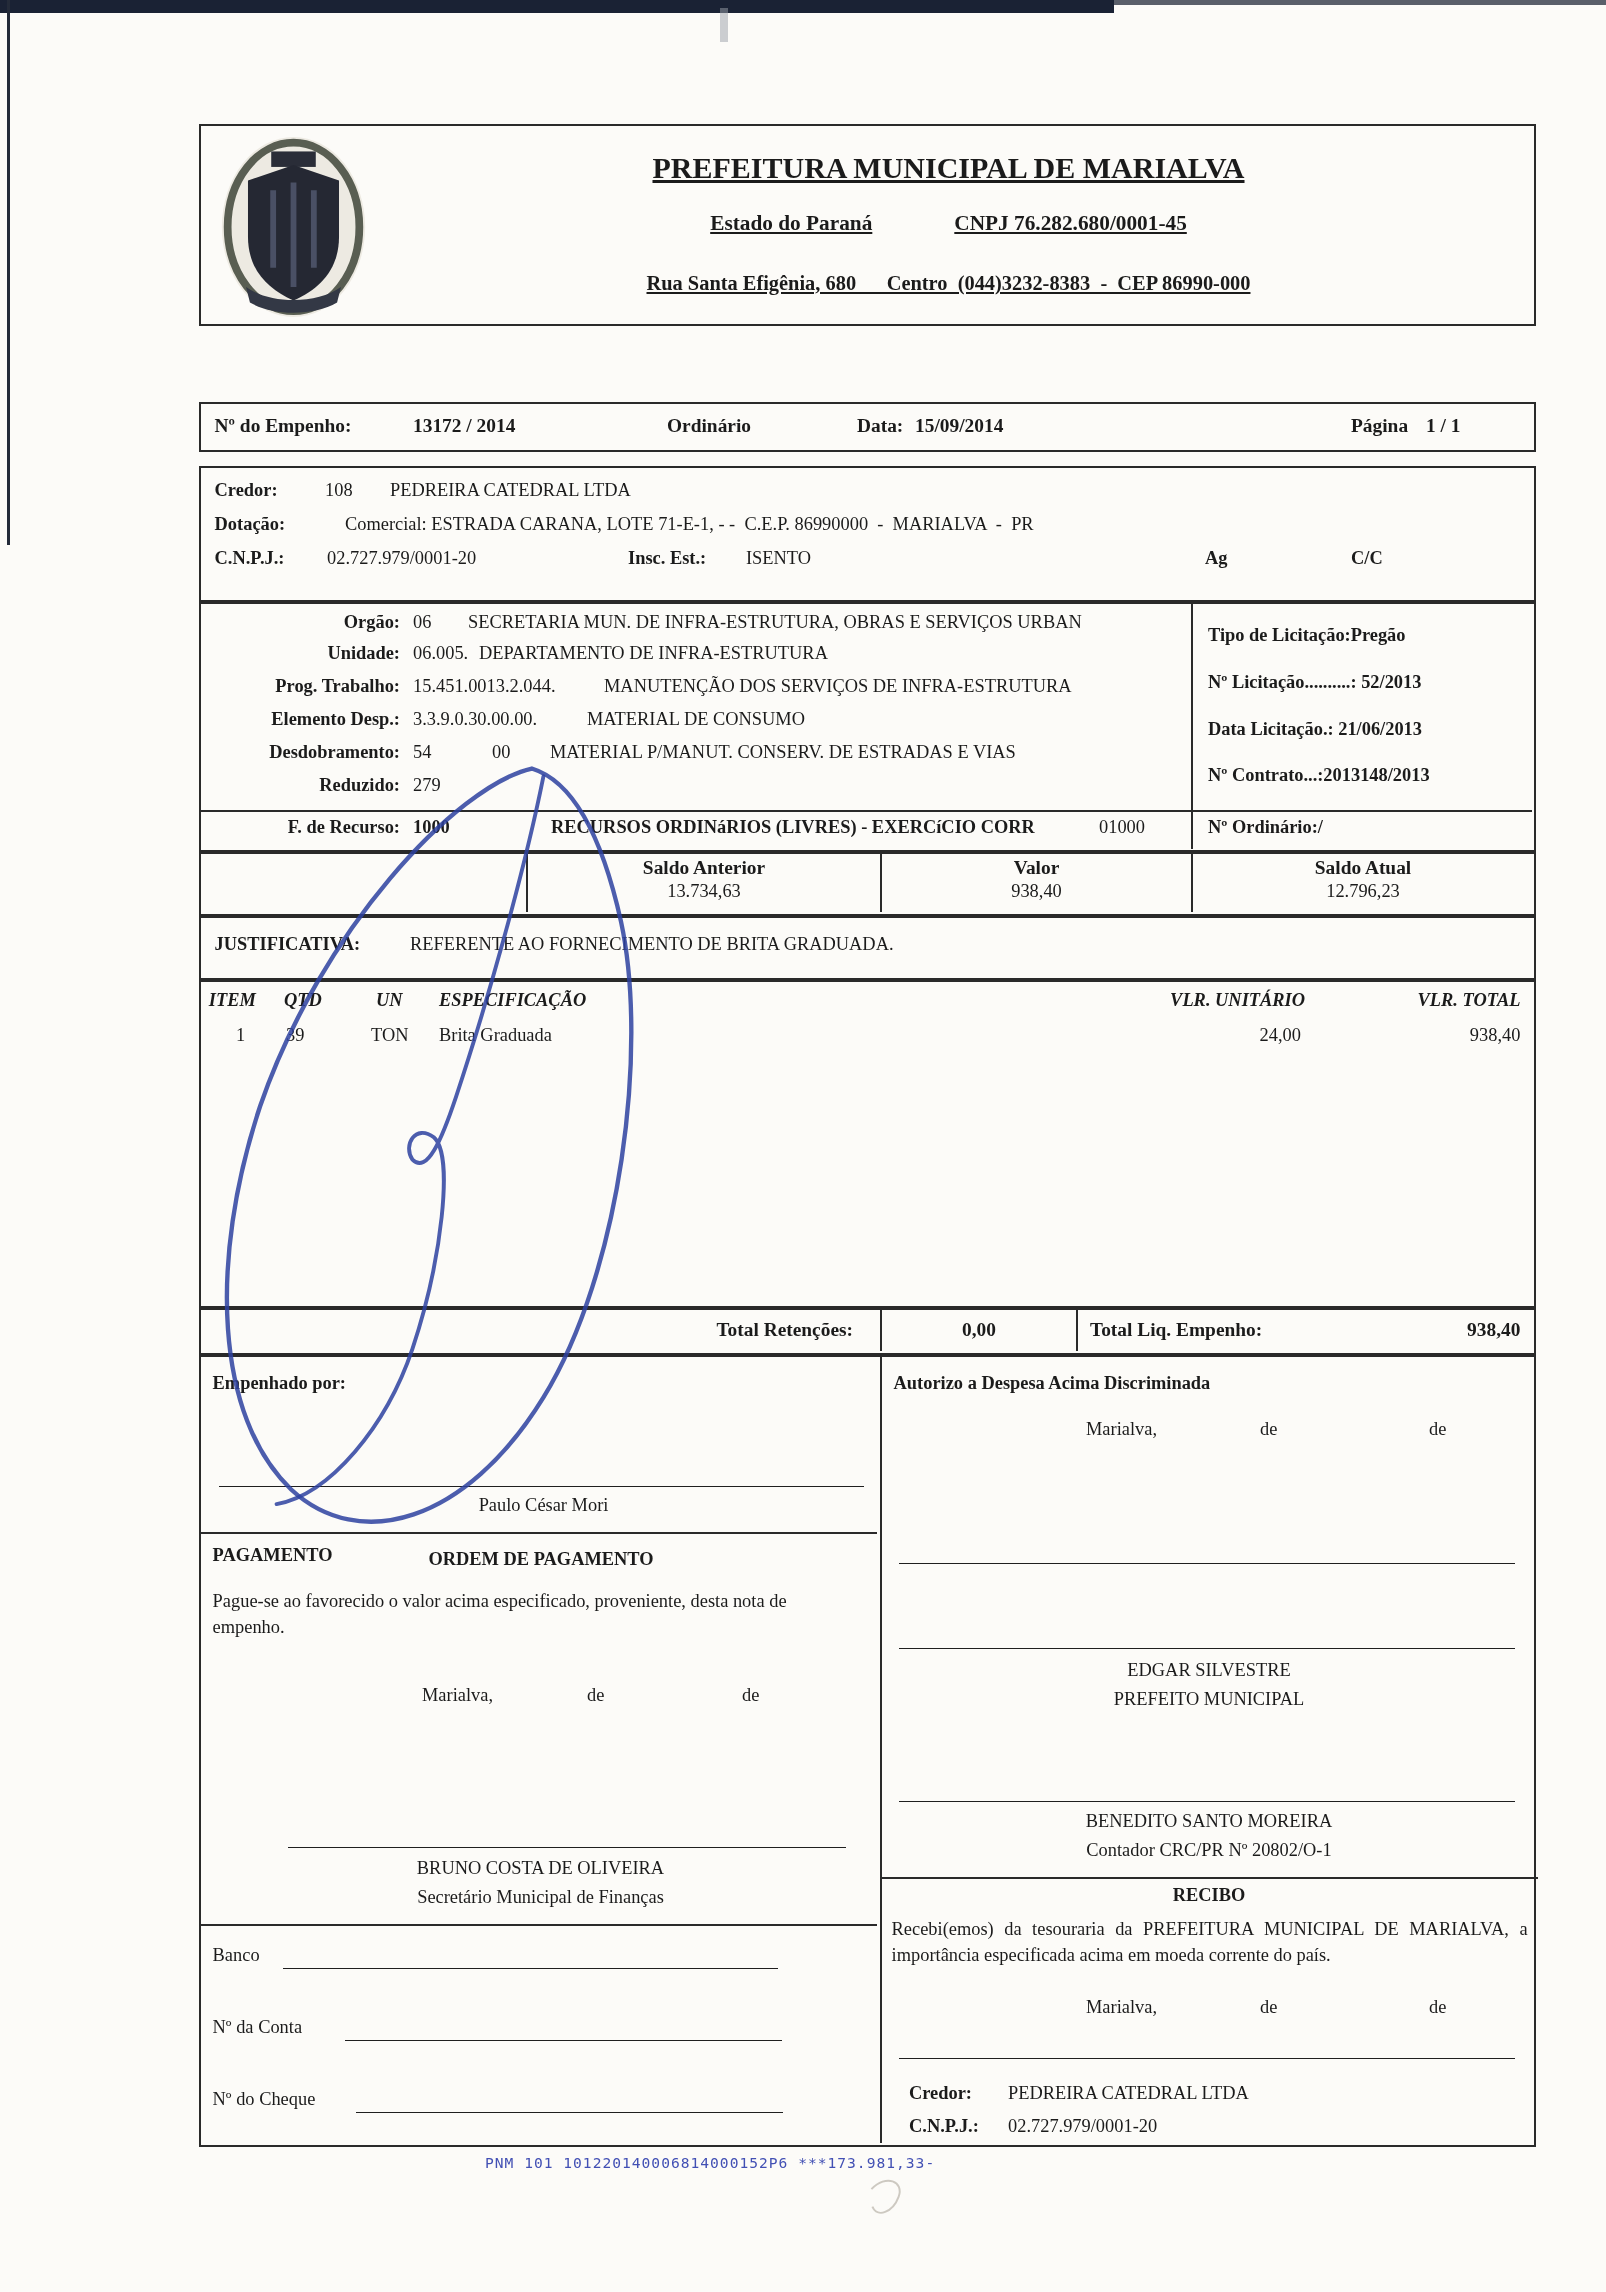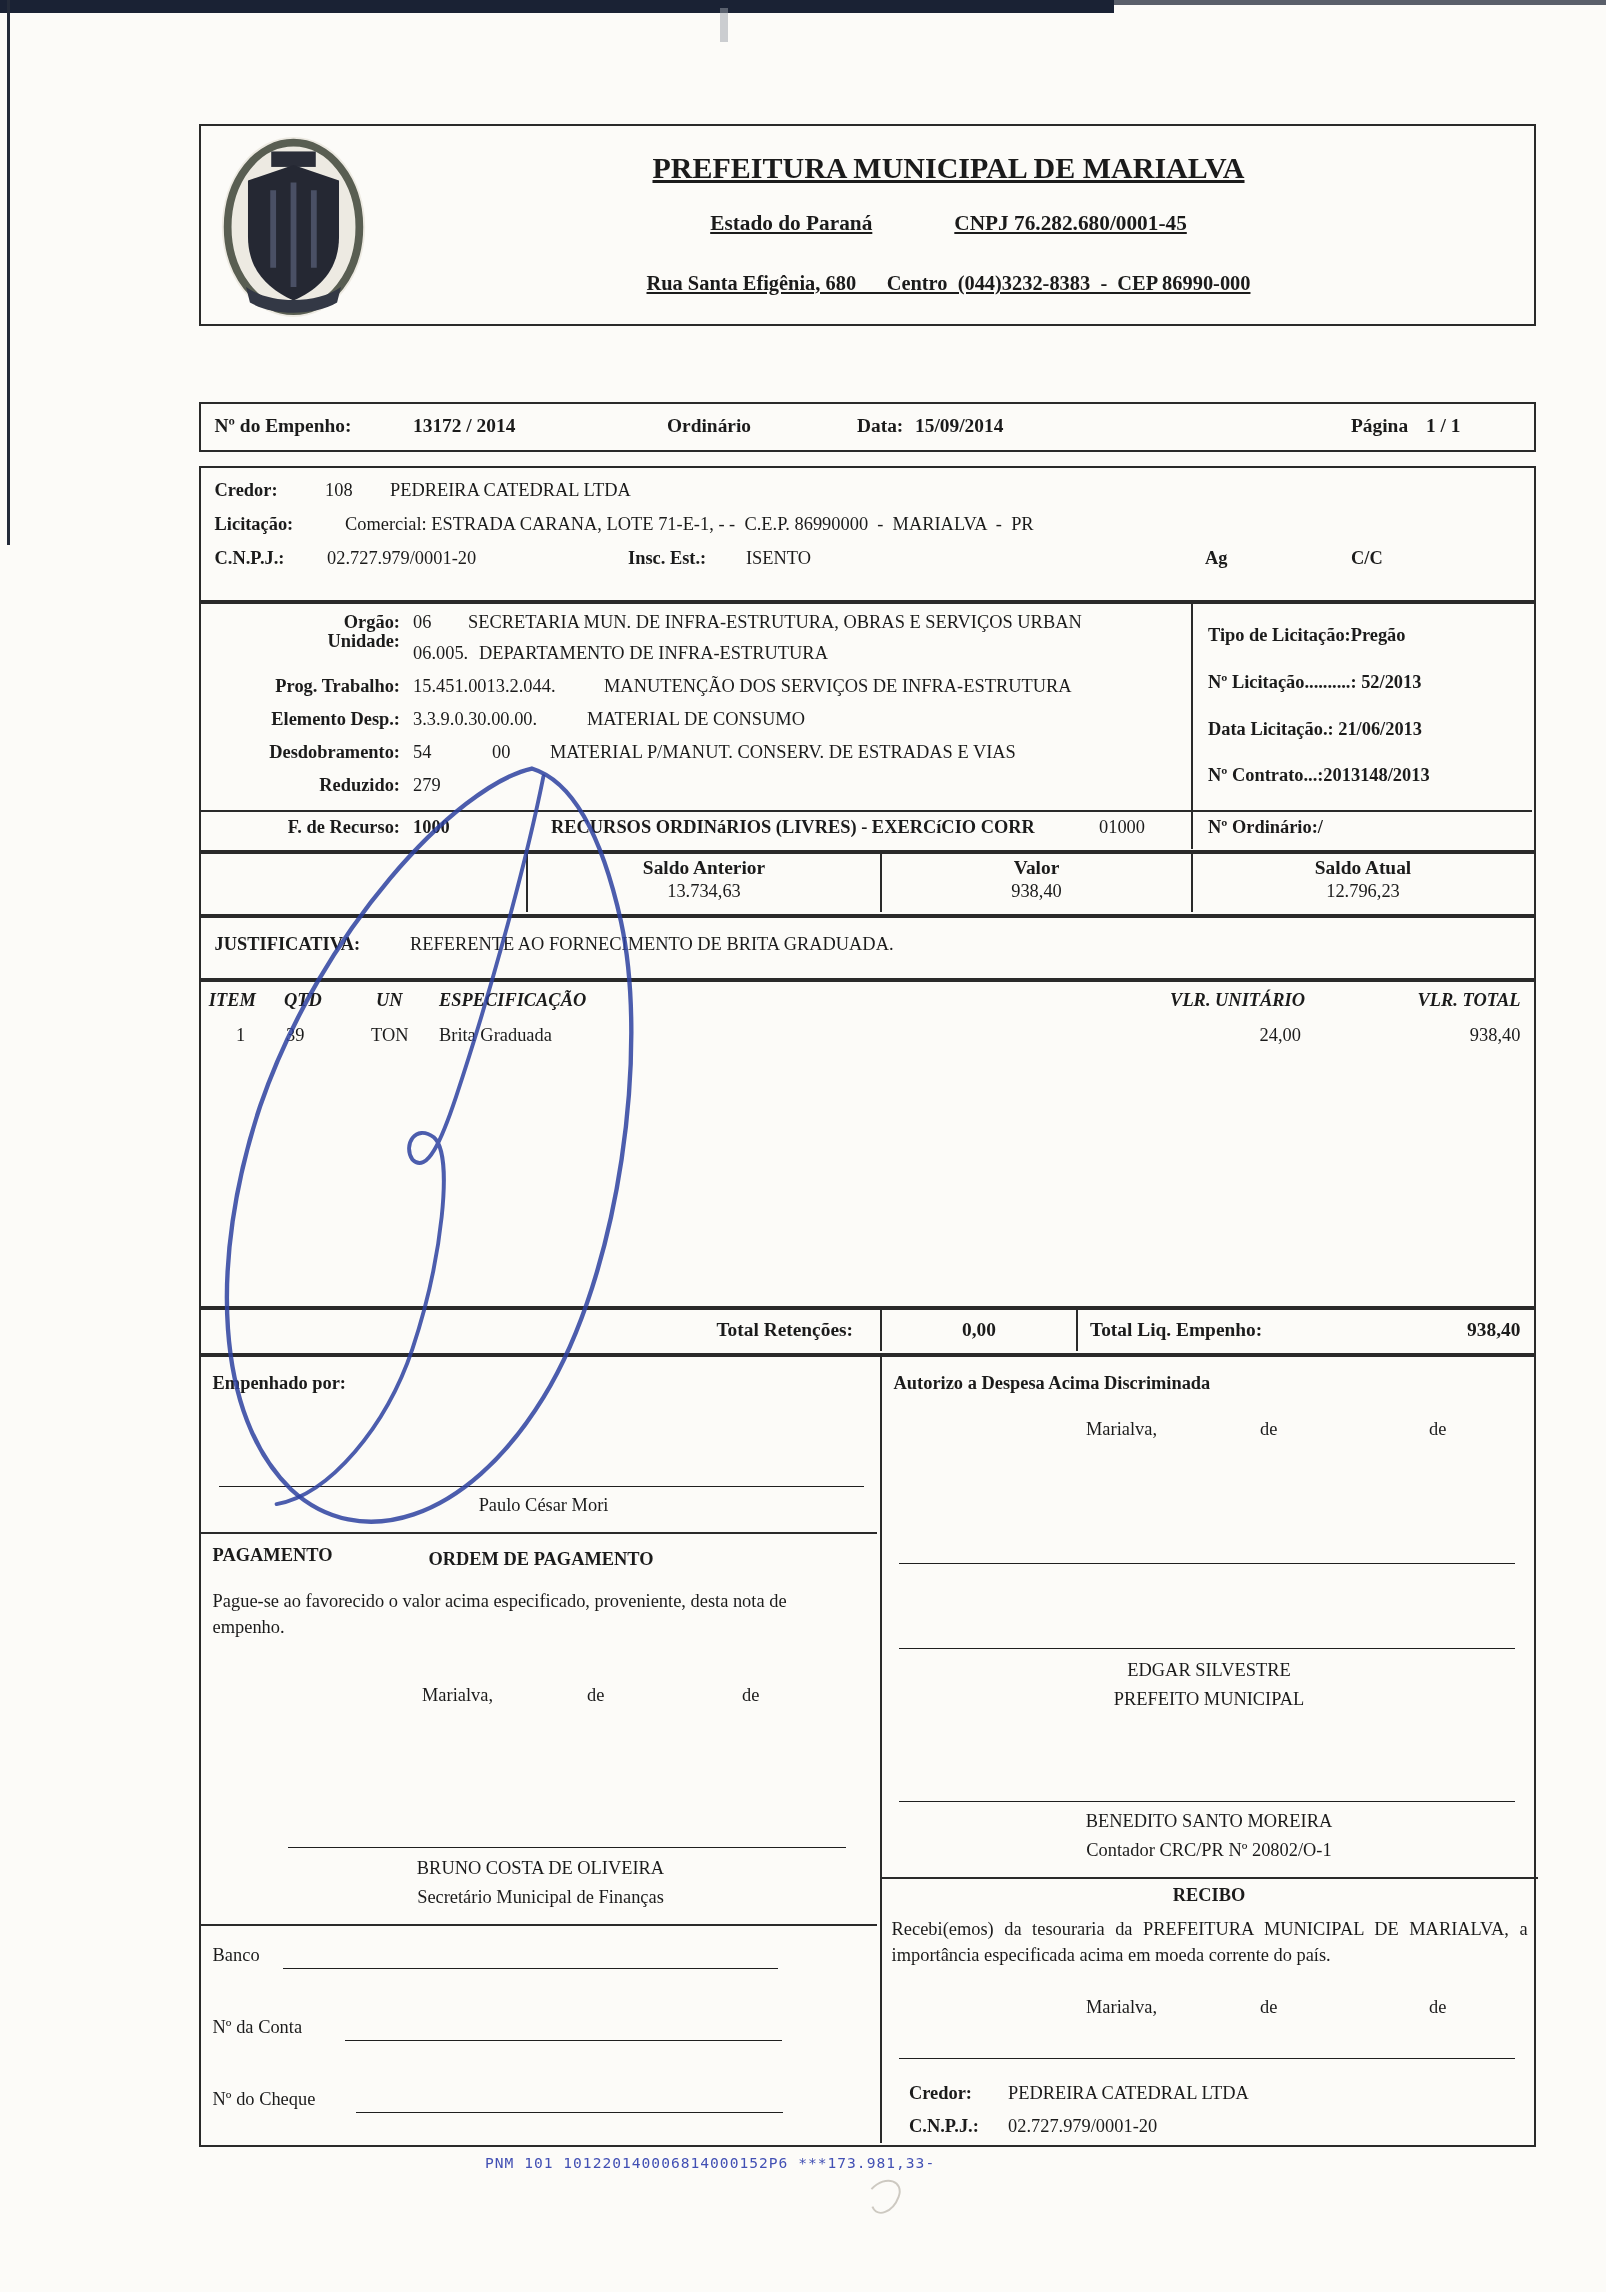--- a/index.html
+++ b/index.html
@@ -57,39 +57,39 @@
     <span class="abs b" style="left:656px;top:10.7px;font-size:19.4px;">Data:</span>
     <span class="abs b" style="left:714px;top:10.7px;font-size:19.4px;">15/09/2014</span>
     <span class="abs b" style="left:1150px;top:10.7px;font-size:19.4px;">Página</span>
     <span class="abs b" style="left:1225px;top:10.7px;font-size:19.4px;">1 / 1</span>
   </div>
 
   <div class="box" style="left:199px;top:466px;width:1337px;height:136px;">
     <span class="abs b" style="left:13.6px;top:11.6px;">Credor:</span>
     <span class="abs" style="left:124px;top:11.6px;">108</span>
     <span class="abs" style="left:189px;top:11.6px;">PEDREIRA CATEDRAL LTDA</span>
-    <span class="abs b" style="left:13.6px;top:46px;">Licitação:</span>
+    <span class="abs b" style="left:13.6px;top:46px;">Dotação:</span>
     <span class="abs pre" style="left:144px;top:46px;">Comercial: ESTRADA CARANA, LOTE 71-E-1, - -  C.E.P. 86990000  -  MARIALVA  -  PR</span>
     <span class="abs b" style="left:13.6px;top:80px;">C.N.P.J.:</span>
     <span class="abs" style="left:126px;top:80px;">02.727.979/0001-20</span>
     <span class="abs b" style="left:427px;top:80px;">Insc. Est.:</span>
     <span class="abs" style="left:545px;top:80px;">ISENTO</span>
     <span class="abs b" style="left:1004px;top:80px;">Ag</span>
     <span class="abs b" style="left:1150px;top:80px;">C/C</span>
   </div>
 
   <div class="box" style="left:199px;top:602px;width:1337px;height:250px;">
     <div class="vline" style="left:990px;top:0;height:245px;"></div>
     <div class="hline" style="left:0;top:206px;width:1331px;"></div>
 
     <span class="abs mlabel" style="top:7.8px;">Orgão:</span>
     <span class="abs" style="left:212px;top:7.8px;">06</span>
     <span class="abs" style="left:267px;top:7.8px;">SECRETARIA MUN. DE INFRA-ESTRUTURA, OBRAS E SERVIÇOS URBAN</span>
 
-    <span class="abs mlabel" style="top:27px;">Unidade:</span>
+    <span class="abs mlabel" style="top:39px;">Unidade:</span>
     <span class="abs" style="left:212px;top:39px;">06.005.</span>
     <span class="abs" style="left:278px;top:39px;">DEPARTAMENTO DE INFRA-ESTRUTURA</span>
 
     <span class="abs mlabel" style="top:72px;">Prog. Trabalho:</span>
     <span class="abs" style="left:212px;top:72px;">15.451.0013.2.044.</span>
     <span class="abs" style="left:403px;top:72px;">MANUTENÇÃO DOS SERVIÇOS DE INFRA-ESTRUTURA</span>
 
     <span class="abs mlabel" style="top:105px;">Elemento Desp.:</span>
     <span class="abs" style="left:212px;top:105px;">3.3.9.0.30.00.00.</span>
     <span class="abs" style="left:386px;top:105px;">MATERIAL DE CONSUMO</span>

